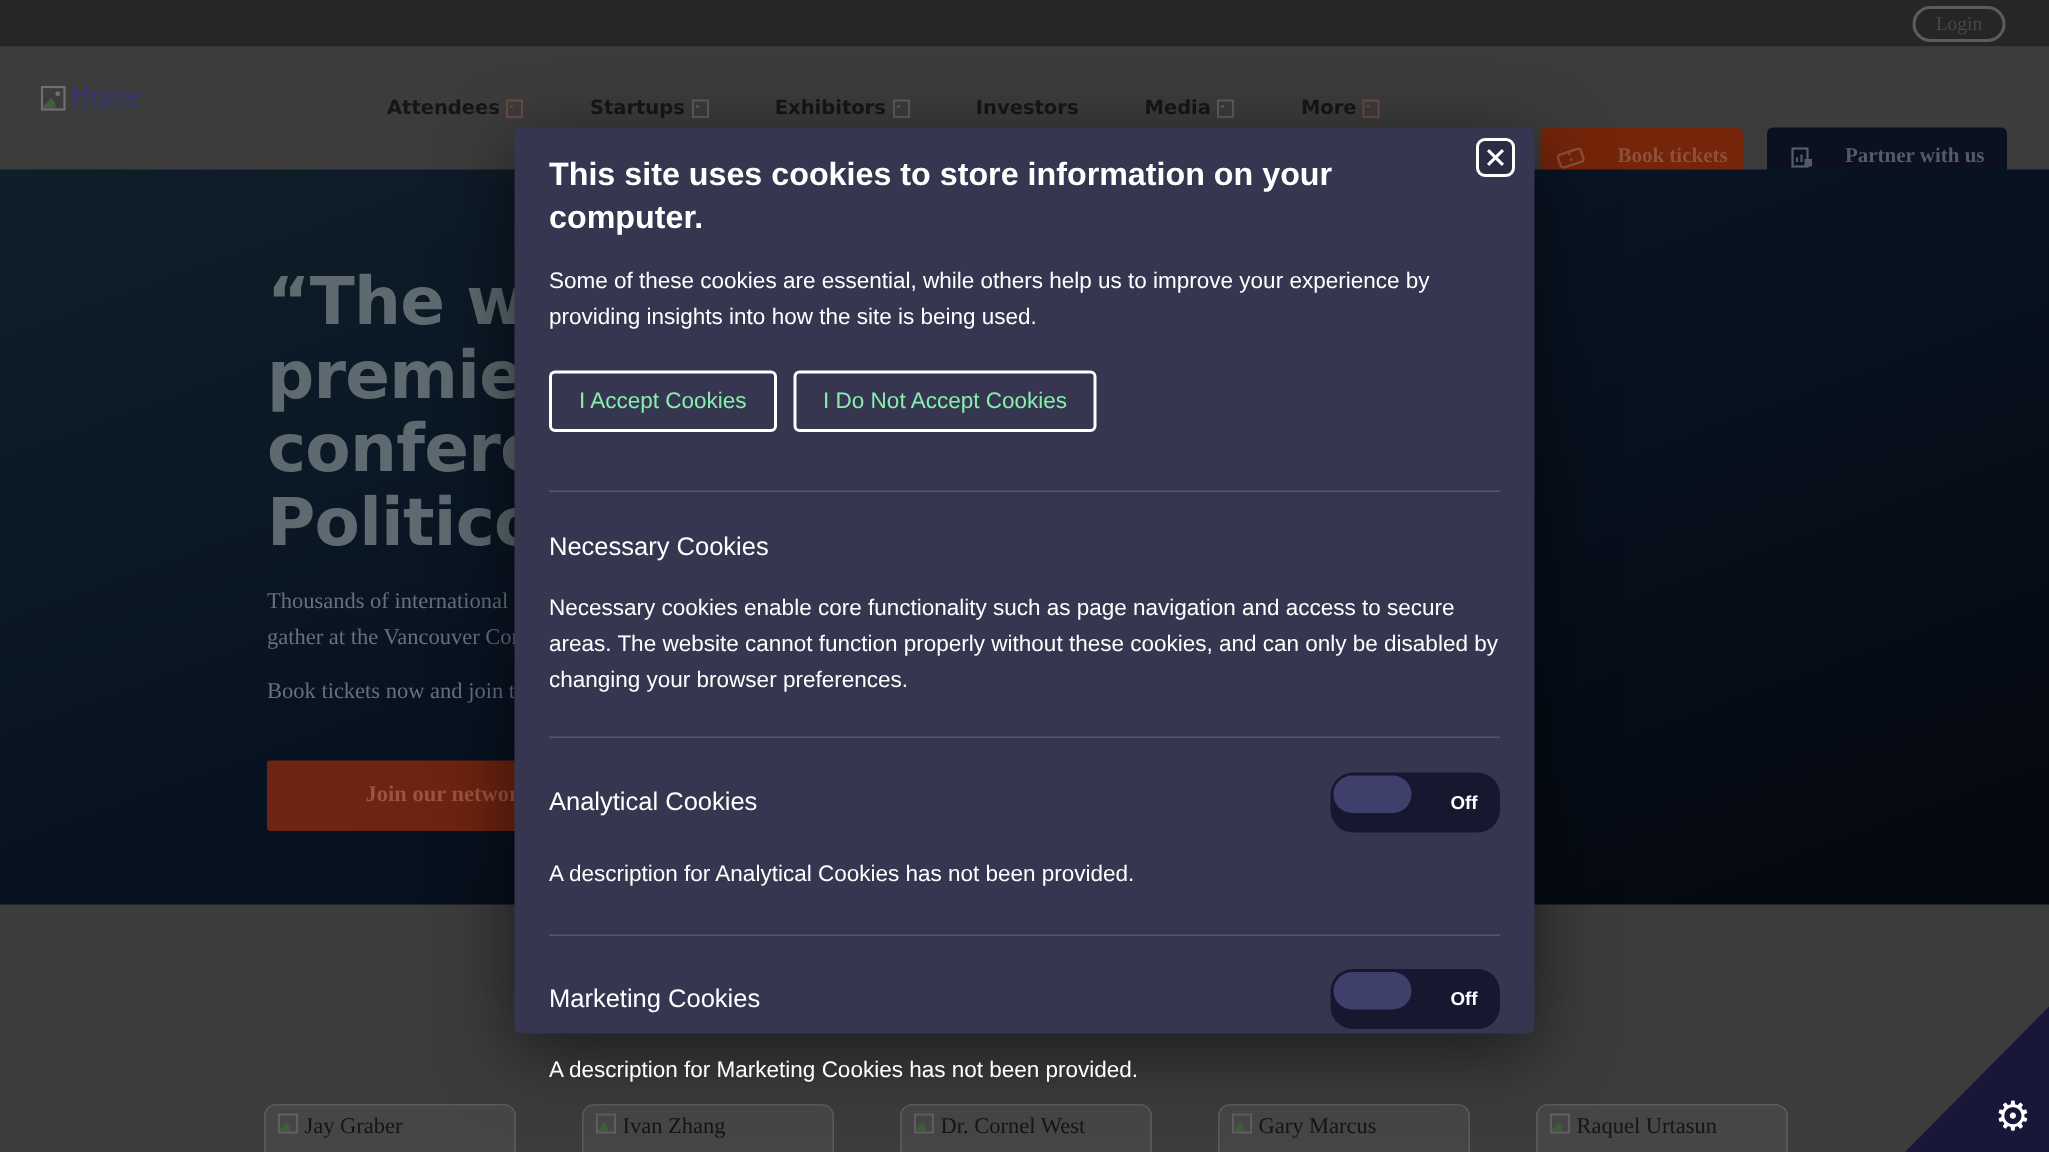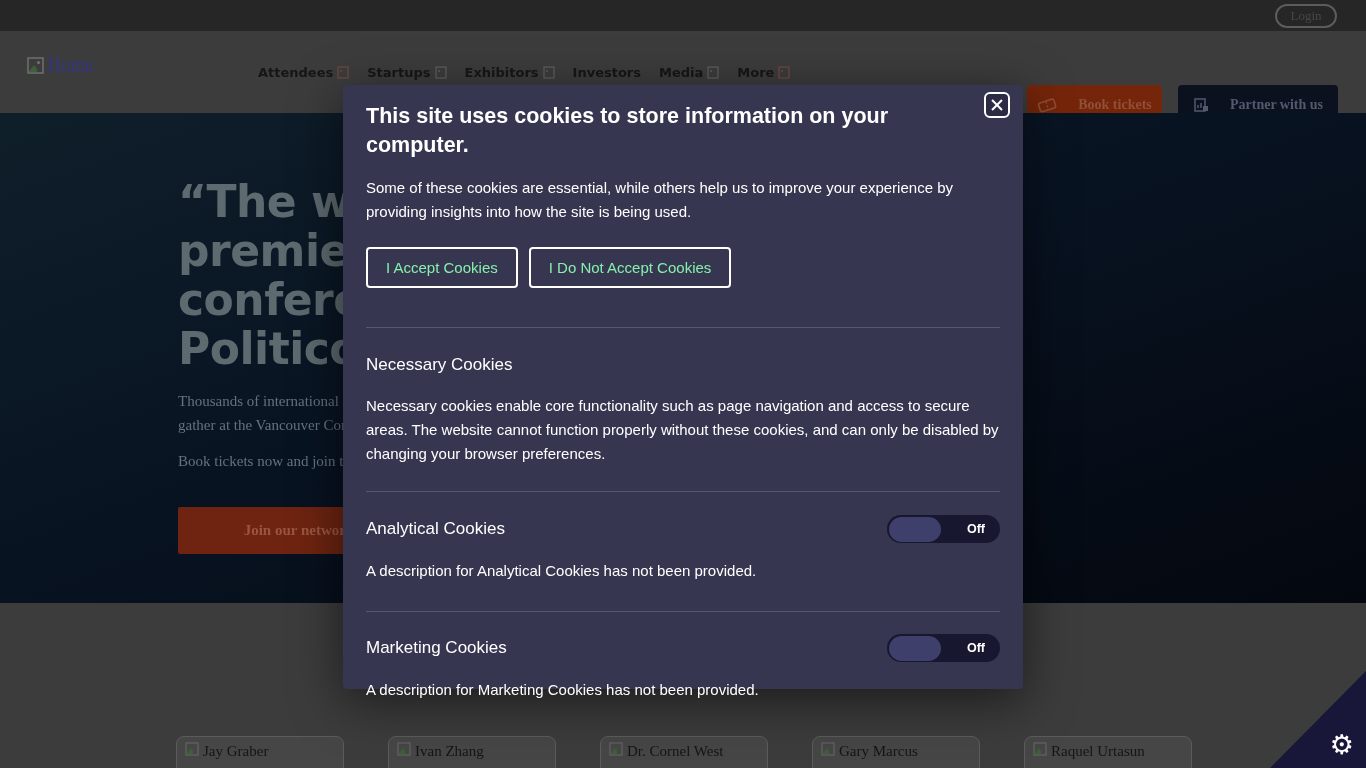--- a/index.html
+++ b/index.html
@@ -10,21 +10,21 @@
   .topbar{position:absolute;left:0;top:0;width:1366px;height:31px;background:#262626;}
   .login-btn{position:absolute;right:29px;top:4px;width:62px;height:24px;
     border:2px solid #5c5c5c;border-radius:13px;background:transparent;
     color:#474747;font-family:"Liberation Serif",serif;font-size:13px;
     display:flex;align-items:center;justify-content:center;box-sizing:border-box;cursor:pointer;}
 
   
   .navbar{position:absolute;left:0;top:31px;width:1366px;height:82px;background:#3c3c3c;}
   .home-link{position:absolute;left:27px;top:22px;display:flex;align-items:flex-end;gap:2px;
     color:#35357e;font-family:"Liberation Serif",serif;font-size:19px;text-decoration:underline;cursor:pointer;}
-  .nav-items{position:absolute;left:258px;top:34px;display:flex;gap:18px;align-items:flex-end;}
+  .nav-items{position:absolute;left:258px;top:34px;display:flex;gap:44px;align-items:flex-end;}
   .nav-item{display:flex;align-items:center;gap:4px;cursor:pointer;
     font-family:"DejaVu Sans",sans-serif;font-weight:bold;font-size:13px;color:#161616;}
   .hdr-btn{position:absolute;top:54px;height:39px;border:none;border-radius:4px;
     display:flex;align-items:center;justify-content:center;gap:21px;cursor:pointer;
     font-family:"Liberation Serif",serif;font-weight:bold;font-size:14px;box-sizing:border-box;}
   .btn-tickets{left:1027px;width:135px;background:#75250a;color:#8f4f38;}
   .btn-partner{left:1178px;width:160px;background:#0c1120;color:#535a6e;}
 
   
   .hero{position:absolute;left:0;top:113px;width:1366px;height:506px;
@@ -66,21 +66,21 @@
   .dlg-btn{height:41px;box-sizing:border-box;background:transparent;border:2px solid #ffffff;
     border-radius:4px;color:#86efac;font-family:"Liberation Sans",sans-serif;font-size:15px;
     padding:0 18px;cursor:pointer;}
   .dlg-divider{border:none;border-top:1px solid #565671;margin:0;}
   .div1{margin:39px 0 27px 0;}
   .div2{margin:25px 0 23px 0;}
   .div3{margin:28px 0 22px 0;}
   .dlg-h3{margin:0;font-size:17px;font-weight:normal;}
   .sec-head{margin:0 0 19px 0;}
   .toggle-row{display:flex;align-items:center;justify-content:space-between;}
-  .toggle{position:relative;width:113px;height:28px;background:#171730;border-radius:15px;cursor:pointer;}
+  .toggle{position:relative;width:113px;height:40px;background:#171730;border-radius:15px;cursor:pointer;}
   .toggle .knob{position:absolute;left:2px;top:2px;width:52px;height:25px;border-radius:13px;background:#3f3f6b;}
   .toggle .state{position:absolute;right:15px;top:50%;transform:translateY(-50%);
     font-size:12.5px;font-weight:bold;color:#ffffff;}
   .sec-desc{margin:16px 0 0 0;}
 
   
   .corner-widget{position:absolute;right:0;bottom:0;width:96px;height:97px;
     background:#18173a;clip-path:polygon(100% 0,100% 100%,0 100%);cursor:pointer;}
   .gear{position:absolute;right:12px;bottom:8px;color:#ffffff;font-size:27px;
     font-family:"DejaVu Sans",sans-serif;}

